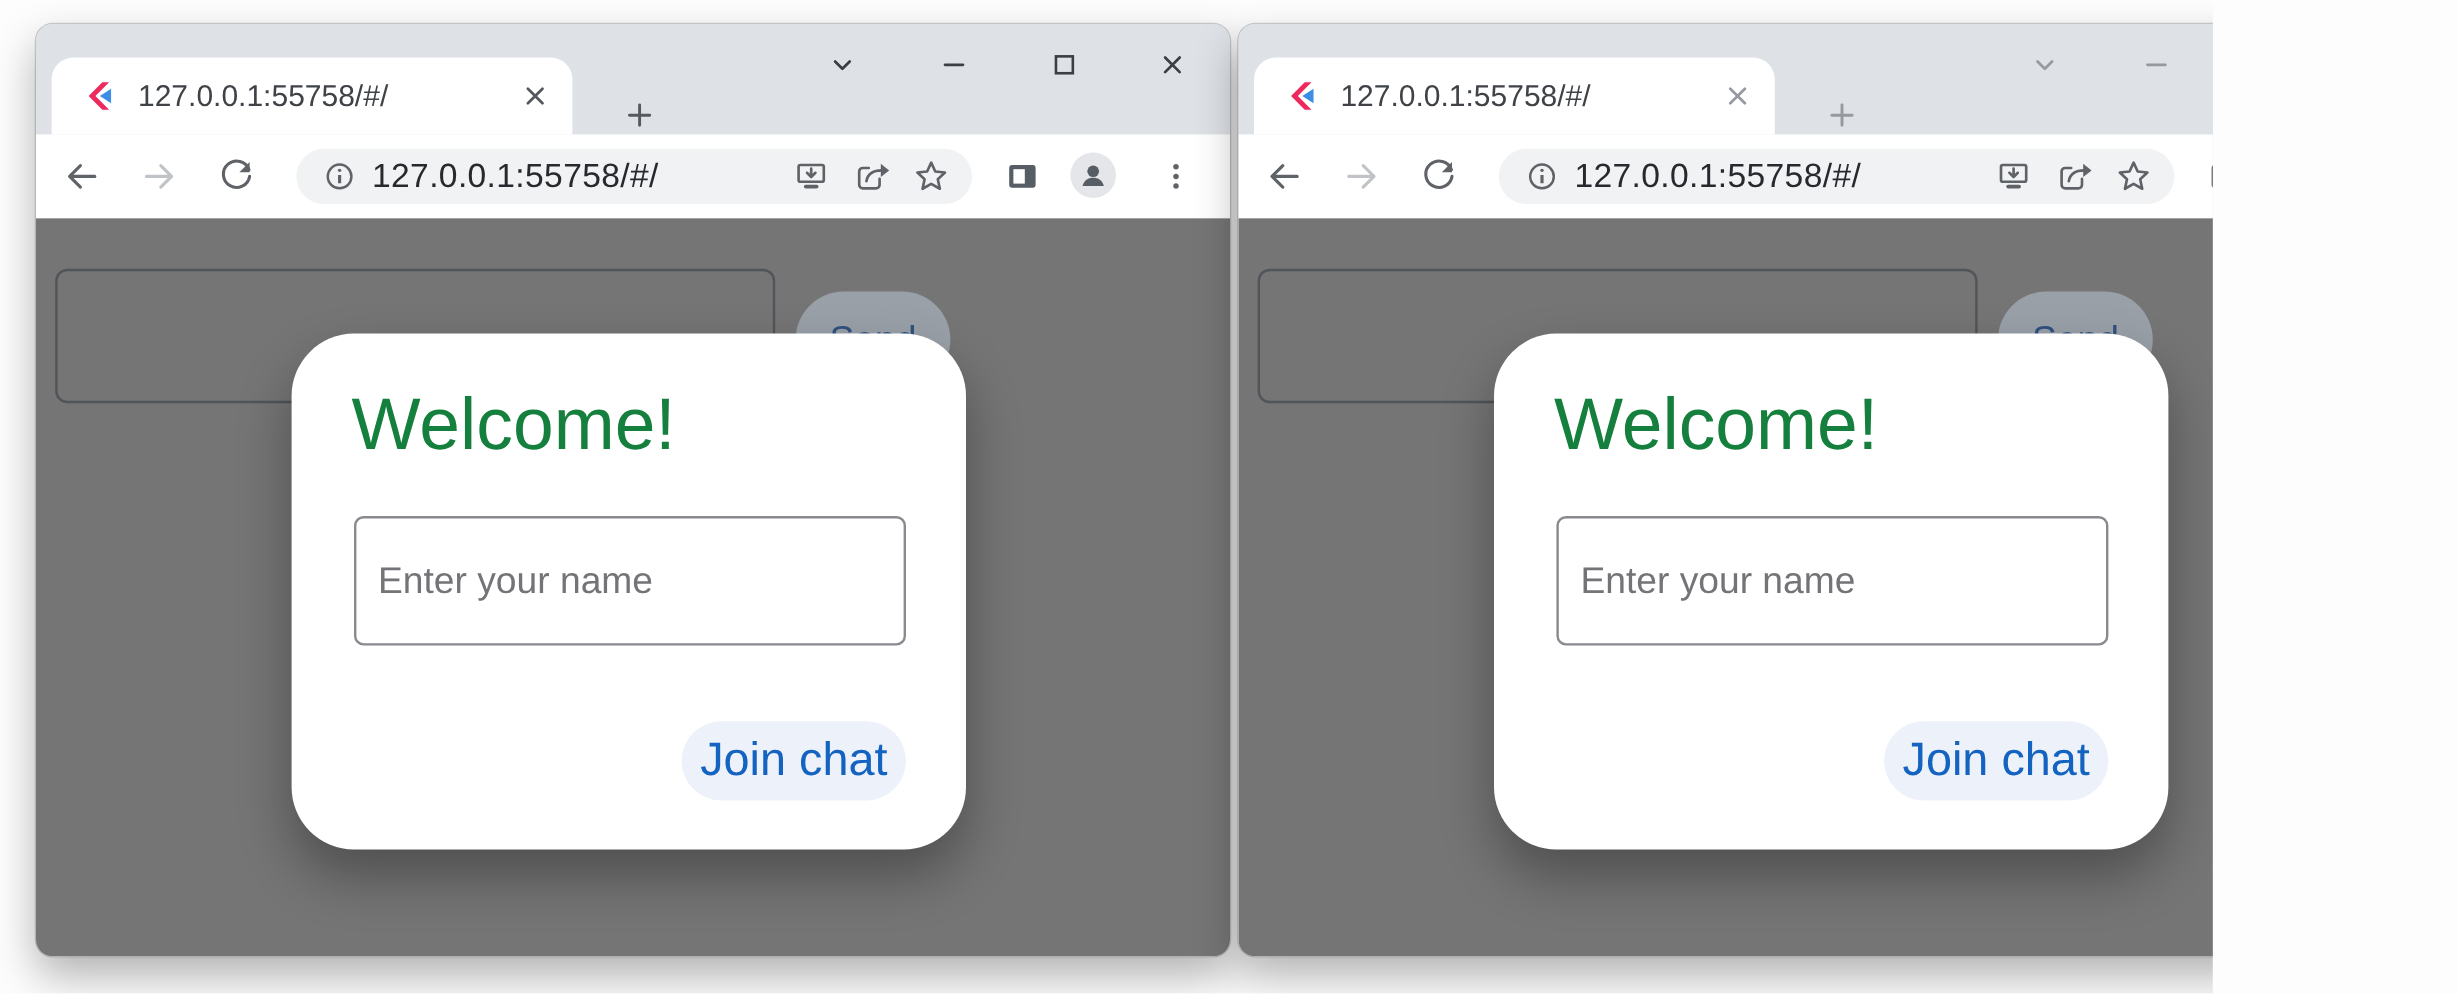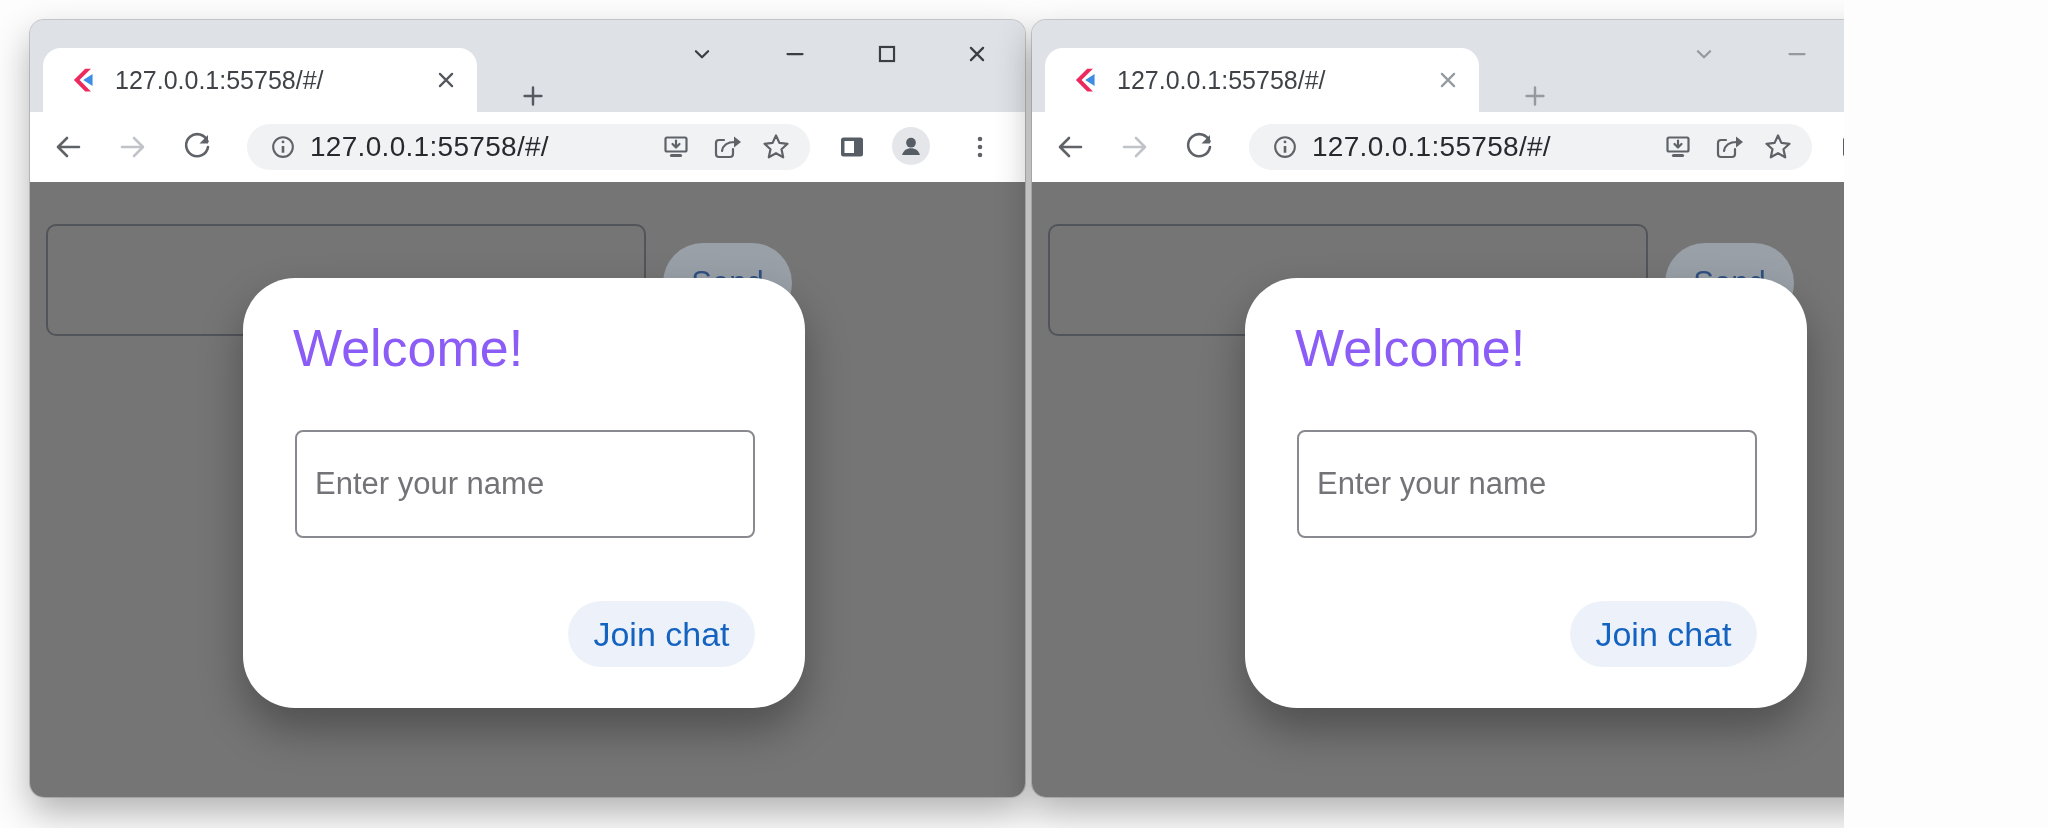--- a/index.html
+++ b/index.html
@@ -49,27 +49,27 @@
   .content{position:absolute;left:0;top:162px;width:100%;height:615px;background:#757575;}
   .msg-box{position:absolute;left:16px;top:42px;width:596px;height:108px;border:2px solid #515459;
            border-radius:10px;background:transparent;}
   .send-btn{position:absolute;left:633px;top:61px;width:129px;height:80px;border:none;
             border-radius:40px;background:#9aa0a8;color:#2f5180;font-size:31px;
             font-family:inherit;z-index:1;}
 
   
   .dialog{position:absolute;left:213px;top:96px;width:562px;height:430px;background:#fff;
           border-radius:52px;box-shadow:0 22px 44px rgba(0,0,0,.32);z-index:3;}
-  .dlg-title{position:absolute;left:50px;top:40px;font-size:52px;color:#8b5cf6;}
+  .dlg-title{position:absolute;left:50px;top:40px;font-size:61px;color:#15803d;}
   .dlg-input{position:absolute;left:52px;top:152px;width:456px;height:104px;border:2px solid #888a8f;
              border-radius:8px;background:transparent;font-family:inherit;font-size:31px;
              color:#303034;padding:0 0 0 18px;outline:none;box-sizing:border-box;width:460px;height:108px;}
   .dlg-input::placeholder{color:#747478;opacity:1;}
   .join-btn{position:absolute;left:325px;top:323px;width:187px;height:66px;border:none;
-            border-radius:33px;background:#edf2fa;color:#1463c1;font-size:34px;font-family:inherit;}
+            border-radius:33px;background:#edf2fa;color:#1463c1;font-size:39px;font-family:inherit;}
 
   svg{display:block;width:100%;height:100%;}
   button{cursor:pointer;padding:0;}
 </style>
 </head>
 <body>
 
 <svg width="0" height="0" style="position:absolute">
   <defs>
     <g id="i-favicon">

